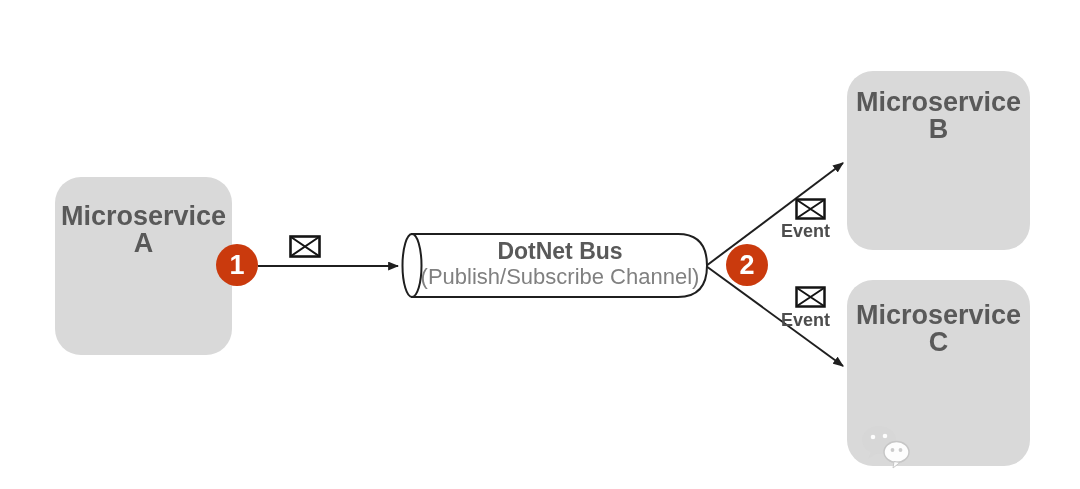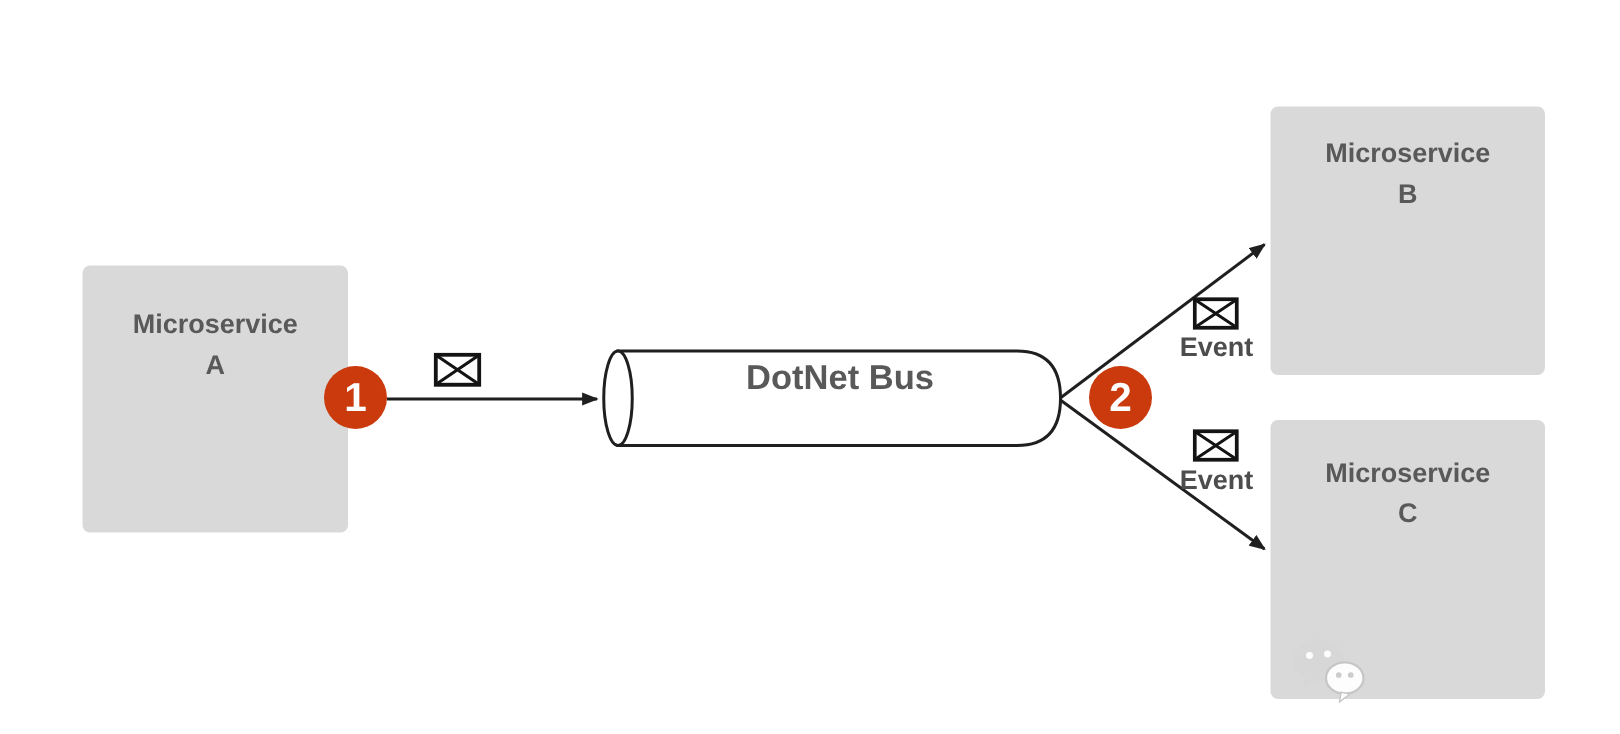--- a/index.html
+++ b/index.html
@@ -13,26 +13,26 @@
   }
   .svg-layer {
     position: absolute;
     inset: 0;
     z-index: 1;
     pointer-events: none;
   }
   .service-box {
     position: absolute;
     background: var(--box-fill, #d9d9d9);
-    border-radius: 5px;
+    border-radius: 26px;
     z-index: 0;
     text-align: center;
     color: var(--box-text, #595959);
     font-weight: bold;
-    font-size: 18px;
+    font-size: 27px;
     line-height: 27px;
     box-sizing: border-box;
   }
   #box-a { left: 55px;  top: 177px; width: 177px; height: 178px; padding-top: 26px; }
   #box-b { left: 847px; top: 71px;  width: 183px; height: 179px; padding-top: 18px; }
   #box-c { left: 847px; top: 280px; width: 183px; height: 186px; padding-top: 22px; }
   .step-circle {
     position: absolute;
     width: 42px; height: 42px;
     border-radius: 50%;
@@ -41,21 +41,21 @@
     font-weight: bold;
     font-size: 27px;
     line-height: 42px;
     text-align: center;
     z-index: 2;
   }
   #step-1 { left: 216px; top: 244px; }
   #step-2 { left: 726px; top: 244px; }
   .flow-label {
     position: absolute;
-    text-align: center;
+    text-align: left;
     font-weight: bold;
     font-size: 18px;
     line-height: 21px;
     color: var(--label-text, #4d4d4d);
     z-index: 2;
   }
   #publish-label { left: 258px; top: 268px; width: 96px; }
   #event-label-b { left: 781px; top: 221px; width: 60px; }
   #event-label-c { left: 781px; top: 310px; width: 60px; }
   .envelope {
@@ -134,20 +134,21 @@
     <line x1="706" y1="266" x2="843" y2="163" class="arrow-line" marker-end="url(#ah)"></line>
     <line x1="706" y1="266" x2="843" y2="366" class="arrow-line" marker-end="url(#ah)"></line>
     <g>
       <path d="M412,234 H678 Q707,234 707,265.5 Q707,297 678,297 H412 Z" class="shape-stroke"></path>
       <ellipse cx="412" cy="265.5" rx="9.5" ry="31.5" class="shape-stroke"></ellipse>
     </g>
   </svg>
 
   <div id="bus-text">
     <span id="bus-title">DotNet Bus</span>
+    <span id="bus-subtitle">(Publish/Subscribe Channel)</span>
   </div>
 
   <div class="step-circle" id="step-1">
     <span>1</span>
   </div>
   <div class="step-circle" id="step-2">
     <span>2</span>
   </div>
 
   <div class="envelope" id="envelope-publish">

